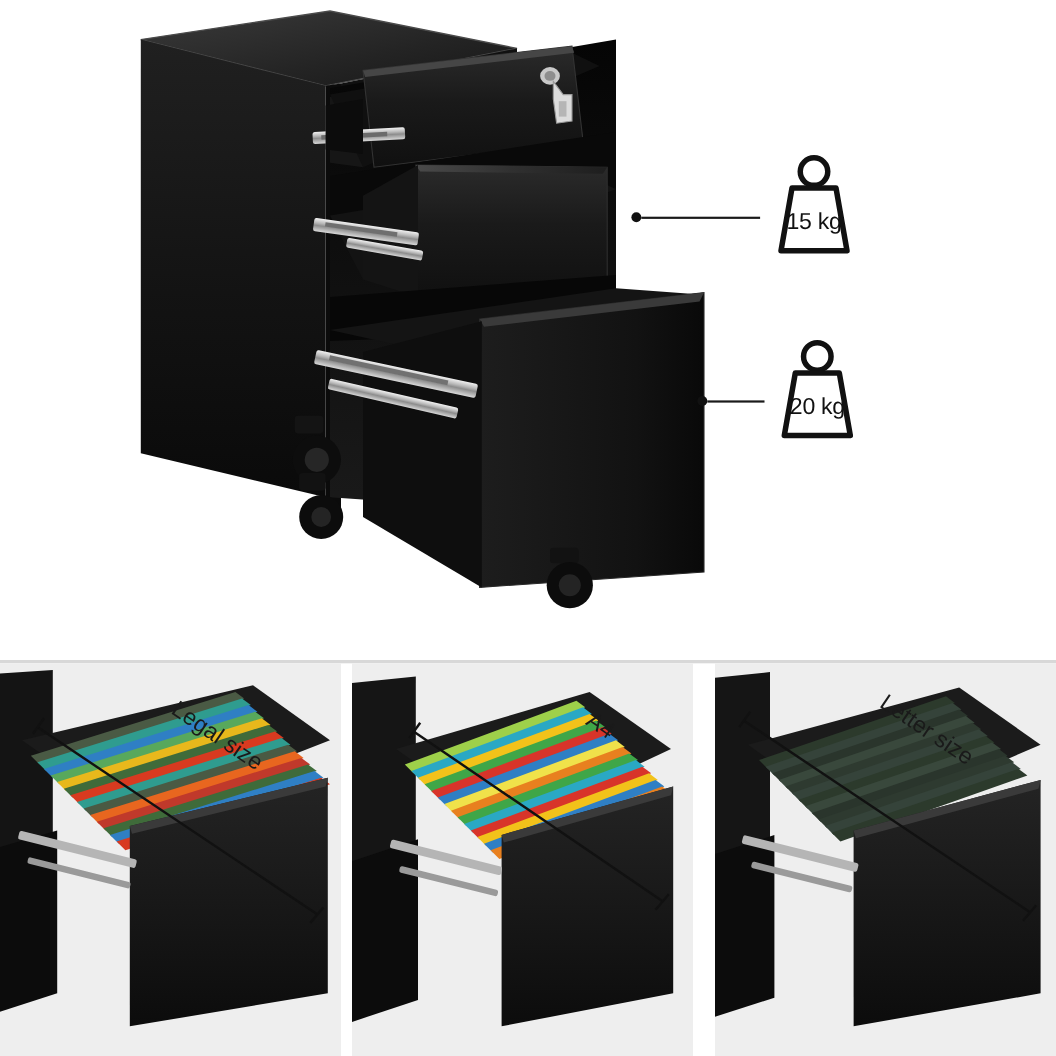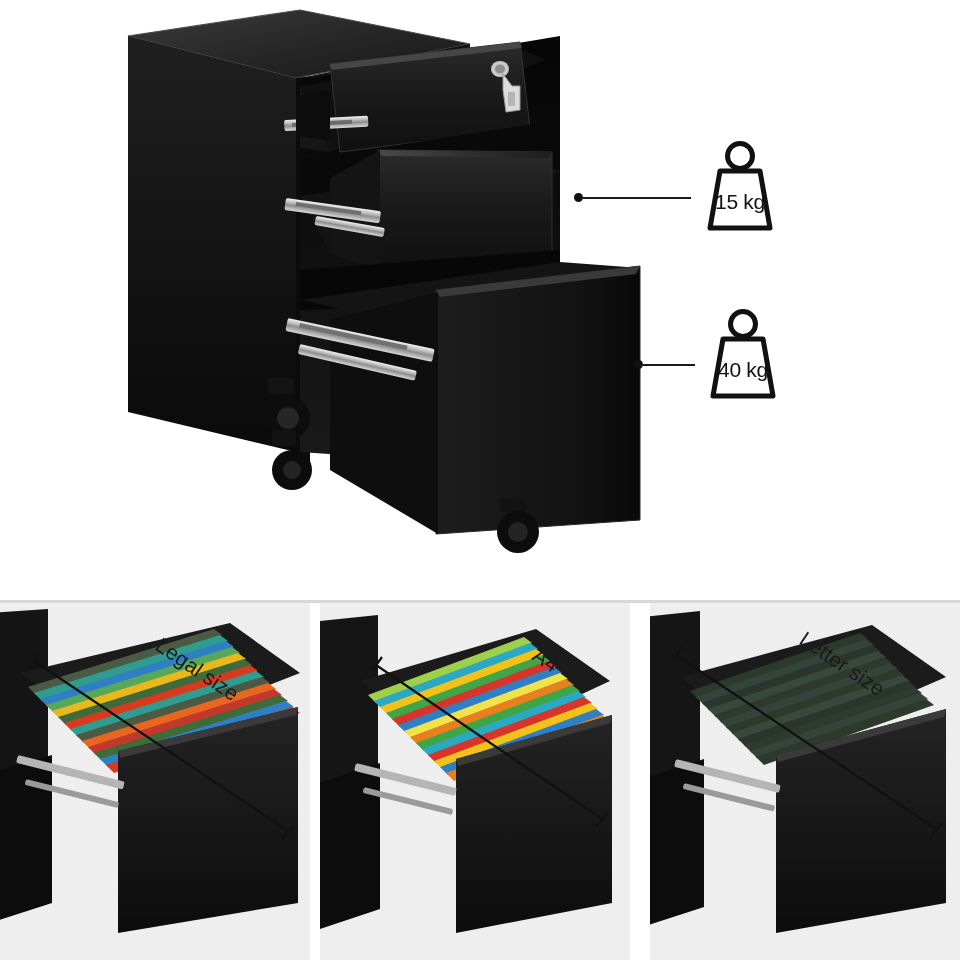--- a/index.html
+++ b/index.html
@@ -259,21 +259,21 @@
       <div class="callout-label">15 kg</div>
     </div>
 
     <div class="leader-dot" id="dot-20"></div>
     <div class="leader" id="leader-20"></div>
     <div class="callout" id="callout-20">
       <svg width="100" height="92" viewBox="0 0 100 92">
         <circle cx="50" cy="16" r="12.5" fill="none" stroke="#111" stroke-width="5"></circle>
         <path d="M30 31 L70 31 L80 88 L20 88 Z" fill="#ffffff" stroke="#111" stroke-width="5" stroke-linejoin="round"></path>
       </svg>
-      <div class="callout-label">40 kg</div>
+      <div class="callout-label">20 kg</div>
     </div>
   </div>
 
   <div id="strip">
     <div class="strip-divider-top"></div>
 
     <div class="panel" id="panel-0">
       <svg class="panel-svg" width="310" height="357" viewBox="0 0 310 357">
         <defs>
           <linearGradient id="p0front" x1="0" y1="0" x2="0" y2="1">

